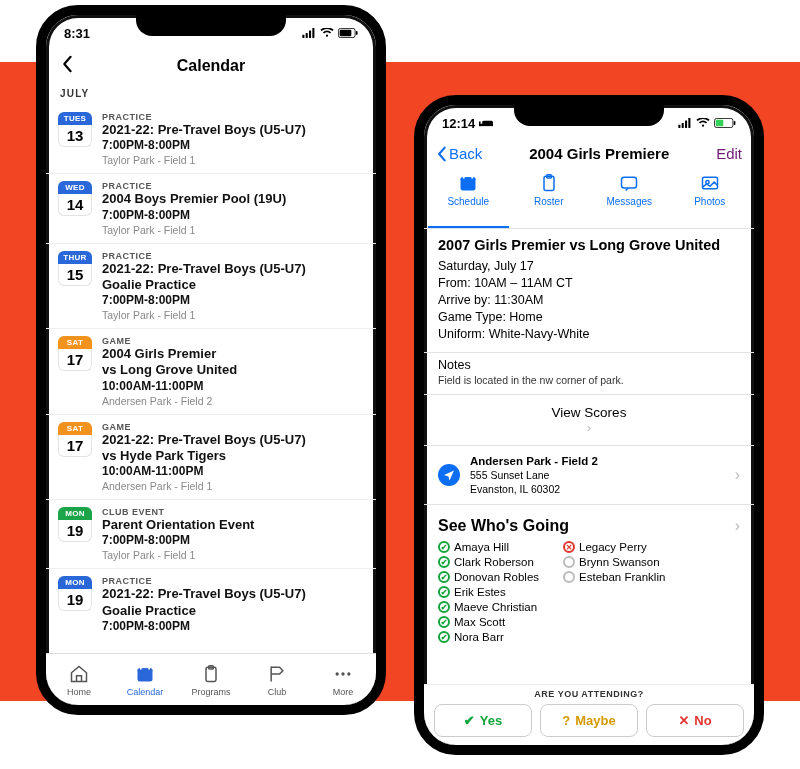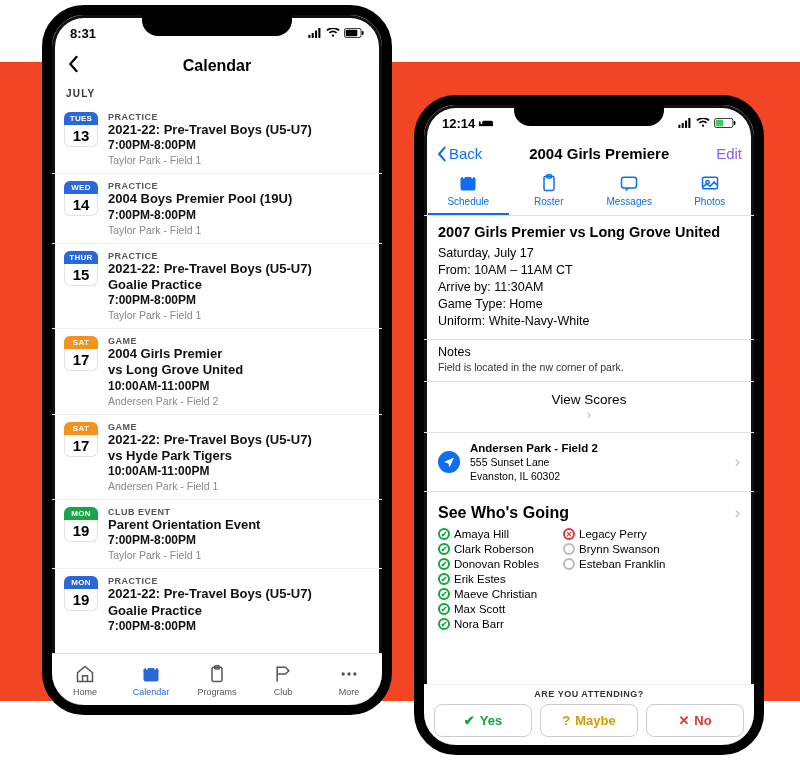--- a/index.html
+++ b/index.html
@@ -1,20 +1,20 @@
 <!DOCTYPE html>
 <html><head>
 <meta charset="utf-8">
 <style>
   * { box-sizing: border-box; margin: 0; padding: 0; }
   html, body { font-family: -apple-system, "Helvetica Neue", Arial, sans-serif; }
   body { width: 800px; height: 769px; position: relative; background: #fff; overflow: hidden; }
   .orange-block { position: absolute; left: 0; right: 0; top: 62px; bottom: 68px; background: #f14524; }
   .phone { position: absolute; border: 10px solid #000; border-radius: 42px; background: #fff; overflow: hidden; box-shadow: 0 0 0 3px #111 inset; }
-  .phone.left { left: 42px; top: 5px; width: 350px; height: 710px; }
+  .phone.left { left: 36px; top: 5px; width: 350px; height: 710px; }
   .phone.right { left: 414px; top: 95px; width: 350px; height: 660px; }
   .notch { position: absolute; top: -1px; left: 50%; transform: translateX(-50%); width: 150px; height: 22px; background: #000; border-bottom-left-radius: 16px; border-bottom-right-radius: 16px; z-index: 50; }
   .status-bar { height: 36px; display: flex; align-items: center; justify-content: space-between; padding: 0 18px; font-size: 13px; font-weight: 600; }
   .status-right { display: flex; align-items: center; gap: 4px; }
   .header { display: flex; align-items: center; justify-content: space-between; padding: 4px 14px 6px; }
   .header .title { font-size: 16px; font-weight: 700; flex: 1; text-align: center; }
   .back-btn { font-size: 20px; line-height: 1; width: 24px; color: #000; }
   .month-label { font-size: 10px; font-weight: 700; letter-spacing: 1.2px; color: #333; padding: 6px 14px 6px; }
   .cal-list { overflow: hidden; }
   .cal-row { display: flex; gap: 10px; padding: 7px 12px; border-bottom: 1px solid #eee; }
@@ -31,23 +31,23 @@
   .ev-time { font-size: 12px; font-weight: 600; color: #111; }
   .ev-loc { font-size: 10.5px; color: #888; margin-top: 2px; }
   .tabbar { position: absolute; left: 0; right: 0; bottom: 0; height: 52px; border-top: 1px solid #ddd; display: flex; justify-content: space-around; align-items: center; background: #fff; }
   .tab-item { text-align: center; font-size: 9px; color: #555; flex: 1; }
   .tab-item.active { color: #2a68d9; }
   .tab-icon { display: flex; align-items: center; justify-content: center; height: 22px; margin-bottom: 2px; }
   
   .hdr2 { display: flex; align-items: flex-start; justify-content: space-between; padding: 4px 12px 4px; font-size: 15px; }
   .hdr2 .back { color: #0b6ef3; display: flex; align-items: center; gap: 2px; }
   .hdr2 .mid { font-weight: 600; }
-  .hdr2 .edit { color: #8b5cf6; }
+  .hdr2 .edit { color: #701a75; }
   .seg { display: flex; justify-content: space-around; padding: 6px 4px 0; border-bottom: 1px solid #e3e3e3; }
-  .seg-item { text-align: center; font-size: 10px; color: #0b6ef3; padding-bottom: 6px; flex: 1; }
+  .seg-item { text-align: center; font-size: 10px; color: #0b6ef3; padding-bottom: 19px; flex: 1; }
   .seg-item.active { border-bottom: 2px solid #0b6ef3; }
   .seg-icon { display: flex; align-items: center; justify-content: center; height: 22px; margin-bottom: 2px; }
   .detail { padding: 8px 14px; }
   .detail h2 { font-size: 14.5px; font-weight: 700; margin-bottom: 6px; }
   .detail .line { font-size: 12.5px; margin: 3px 0; }
   .notes { padding: 5px 14px 8px; border-top: 1px solid #e3e3e3; border-bottom: 1px solid #e3e3e3; }
   .notes .nh { font-size: 12.5px; margin-bottom: 2px; }
   .notes .nb { font-size: 10.5px; color: #333; }
   .row-btn { display: flex; align-items: center; justify-content: space-between; padding: 10px 14px; border-bottom: 1px solid #e3e3e3; font-size: 13.5px; flex-direction: column; }
   .chev { color: #bbb; }

